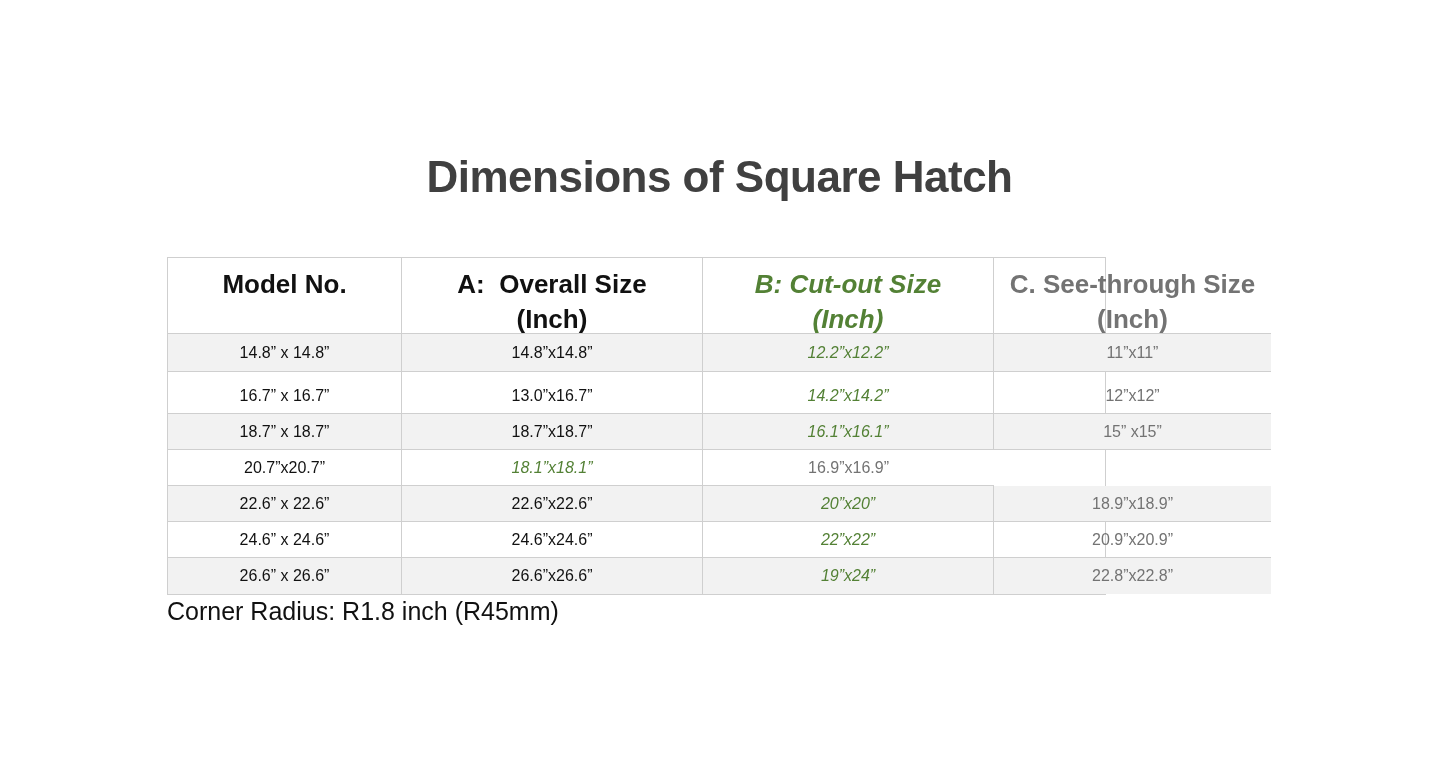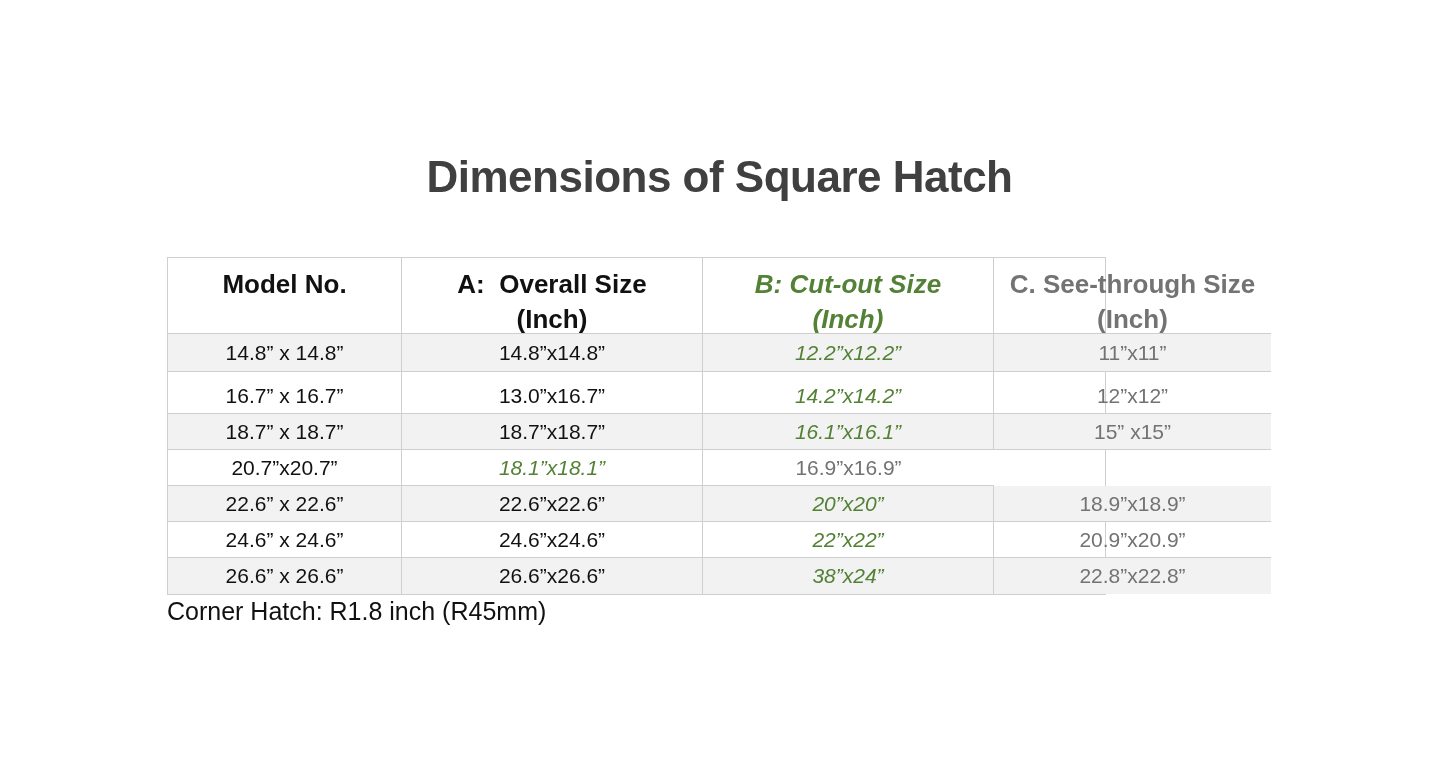--- a/index.html
+++ b/index.html
@@ -35,21 +35,21 @@
   .trow{
     display:grid;
     grid-template-columns:234px 301px 291px 277px;
   }
   .cell{
     box-sizing:border-box;
     border-right:1px solid #cfcfcf;
     display:flex;
     align-items:center;
     justify-content:center;
-    font-size:21px;
+    font-size:16px;
     white-space:pre;
   }
   .cell:last-child{border-right:none;}
   .trow.bordered .cell{border-bottom:1px solid #cfcfcf;}
   .trow.header .cell{
     height:76px;
     flex-direction:column;
     justify-content:flex-start;
     padding-top:9px;
     font-size:26px;
@@ -142,21 +142,21 @@
     <div class="trow data bordered">
       <div class="cell">24.6” x 24.6”</div>
       <div class="cell">24.6”x24.6”</div>
       <div class="cell col-cutout">22”x22”</div>
       <div class="cell col-see">20.9”x20.9”</div>
     </div>
 
     <div class="trow data shaded">
       <div class="cell">26.6” x 26.6”</div>
       <div class="cell">26.6”x26.6”</div>
-      <div class="cell col-cutout">38”x24”</div>
+      <div class="cell col-cutout">19”x24”</div>
       <div class="cell col-see">22.8”x22.8”</div>
     </div>
 
   </div>
 
-  <div class="footnote">Corner Hatch: R1.8 inch (R45mm)</div>
+  <div class="footnote">Corner Radius: R1.8 inch (R45mm)</div>
 
 </div>
 
 </body></html>

